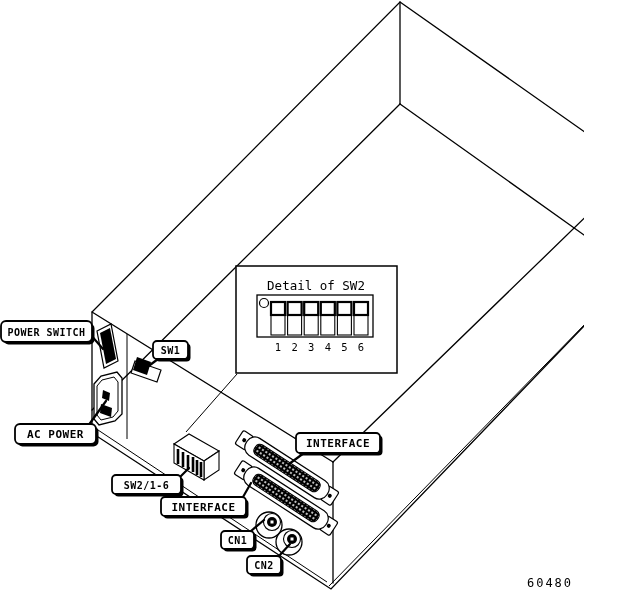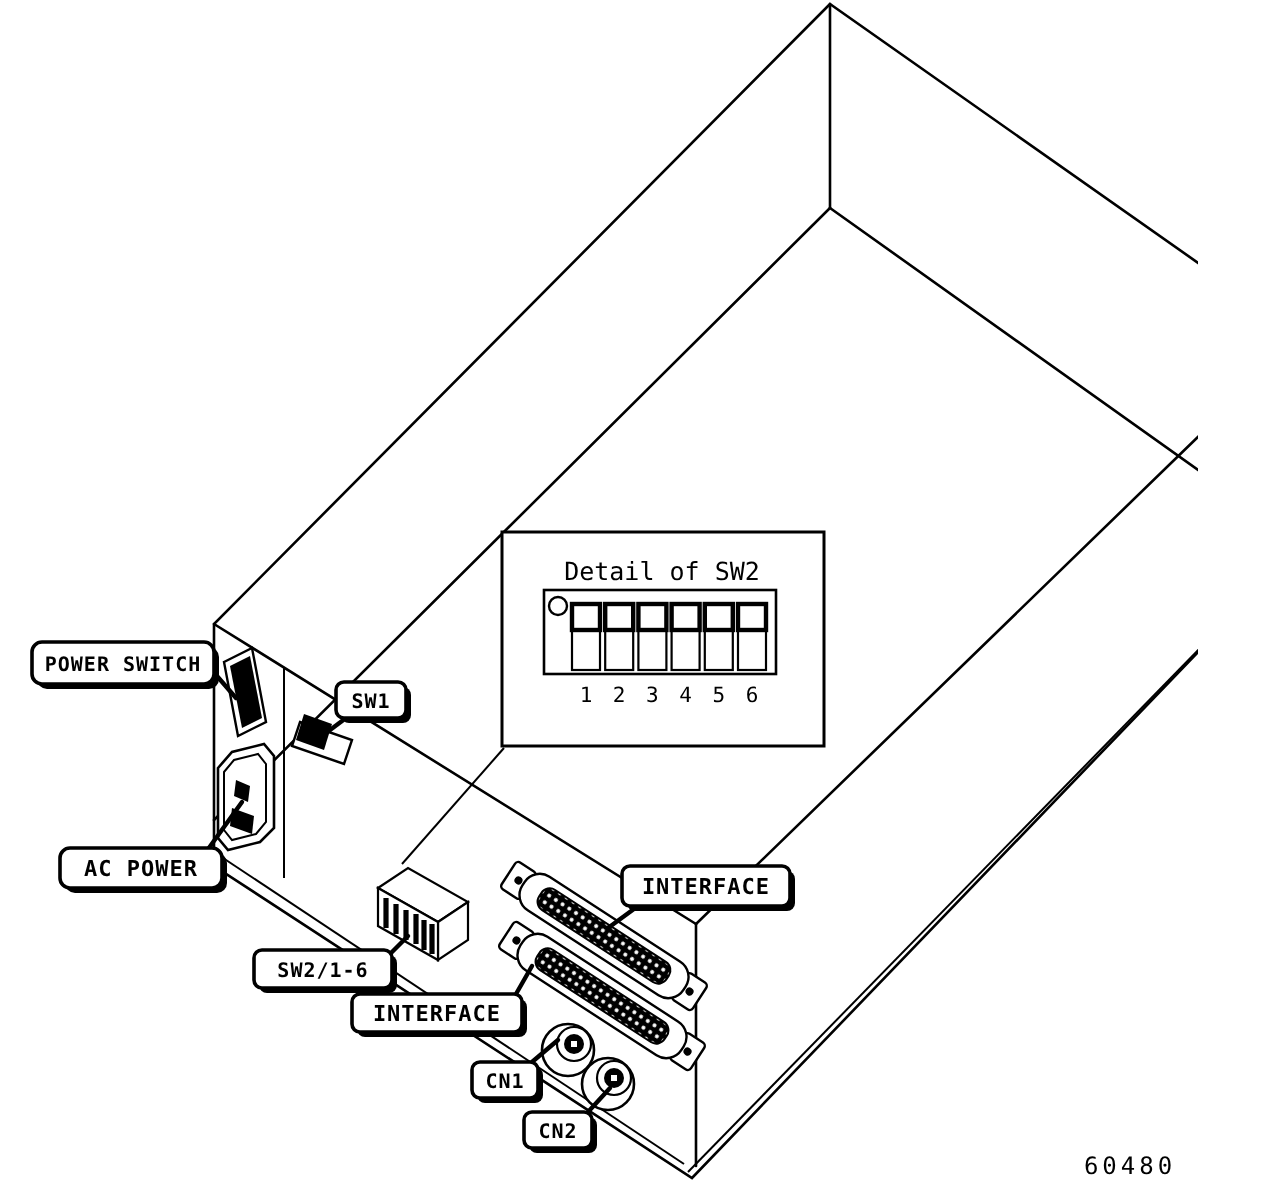--- a/index.html
+++ b/index.html
@@ -1,19 +1,18 @@
 <!DOCTYPE html>
 <html><head>
 <meta charset="utf-8">
 <style>
   html,body{margin:0;padding:0;background:#ffffff;}
   .figure-wrap{
     position:relative;width:584px;height:596px;background:#ffffff;overflow:hidden;
     font-family:"DejaVu Sans Mono","Liberation Mono",monospace;
-    margin-left:15px;
   }
   svg{display:block;}
   .edge{stroke:#000;stroke-width:1.3;fill:none;stroke-linecap:round;}
   .thin{stroke:#000;stroke-width:1;fill:none;}
   .leader{stroke:#000;stroke-width:2.2;fill:none;stroke-linecap:round;}
   .callout-shadow{fill:#000;}
   .callout-box{fill:#fff;stroke:#000;stroke-width:1.8;}
   .callout-text{font-family:"DejaVu Sans Mono","Liberation Mono",monospace;font-weight:bold;fill:#000;letter-spacing:0.5px;}
   .plain-text{font-family:"DejaVu Sans Mono","Liberation Mono",monospace;fill:#000;}
   .white-part{fill:#fff;stroke:#000;}

